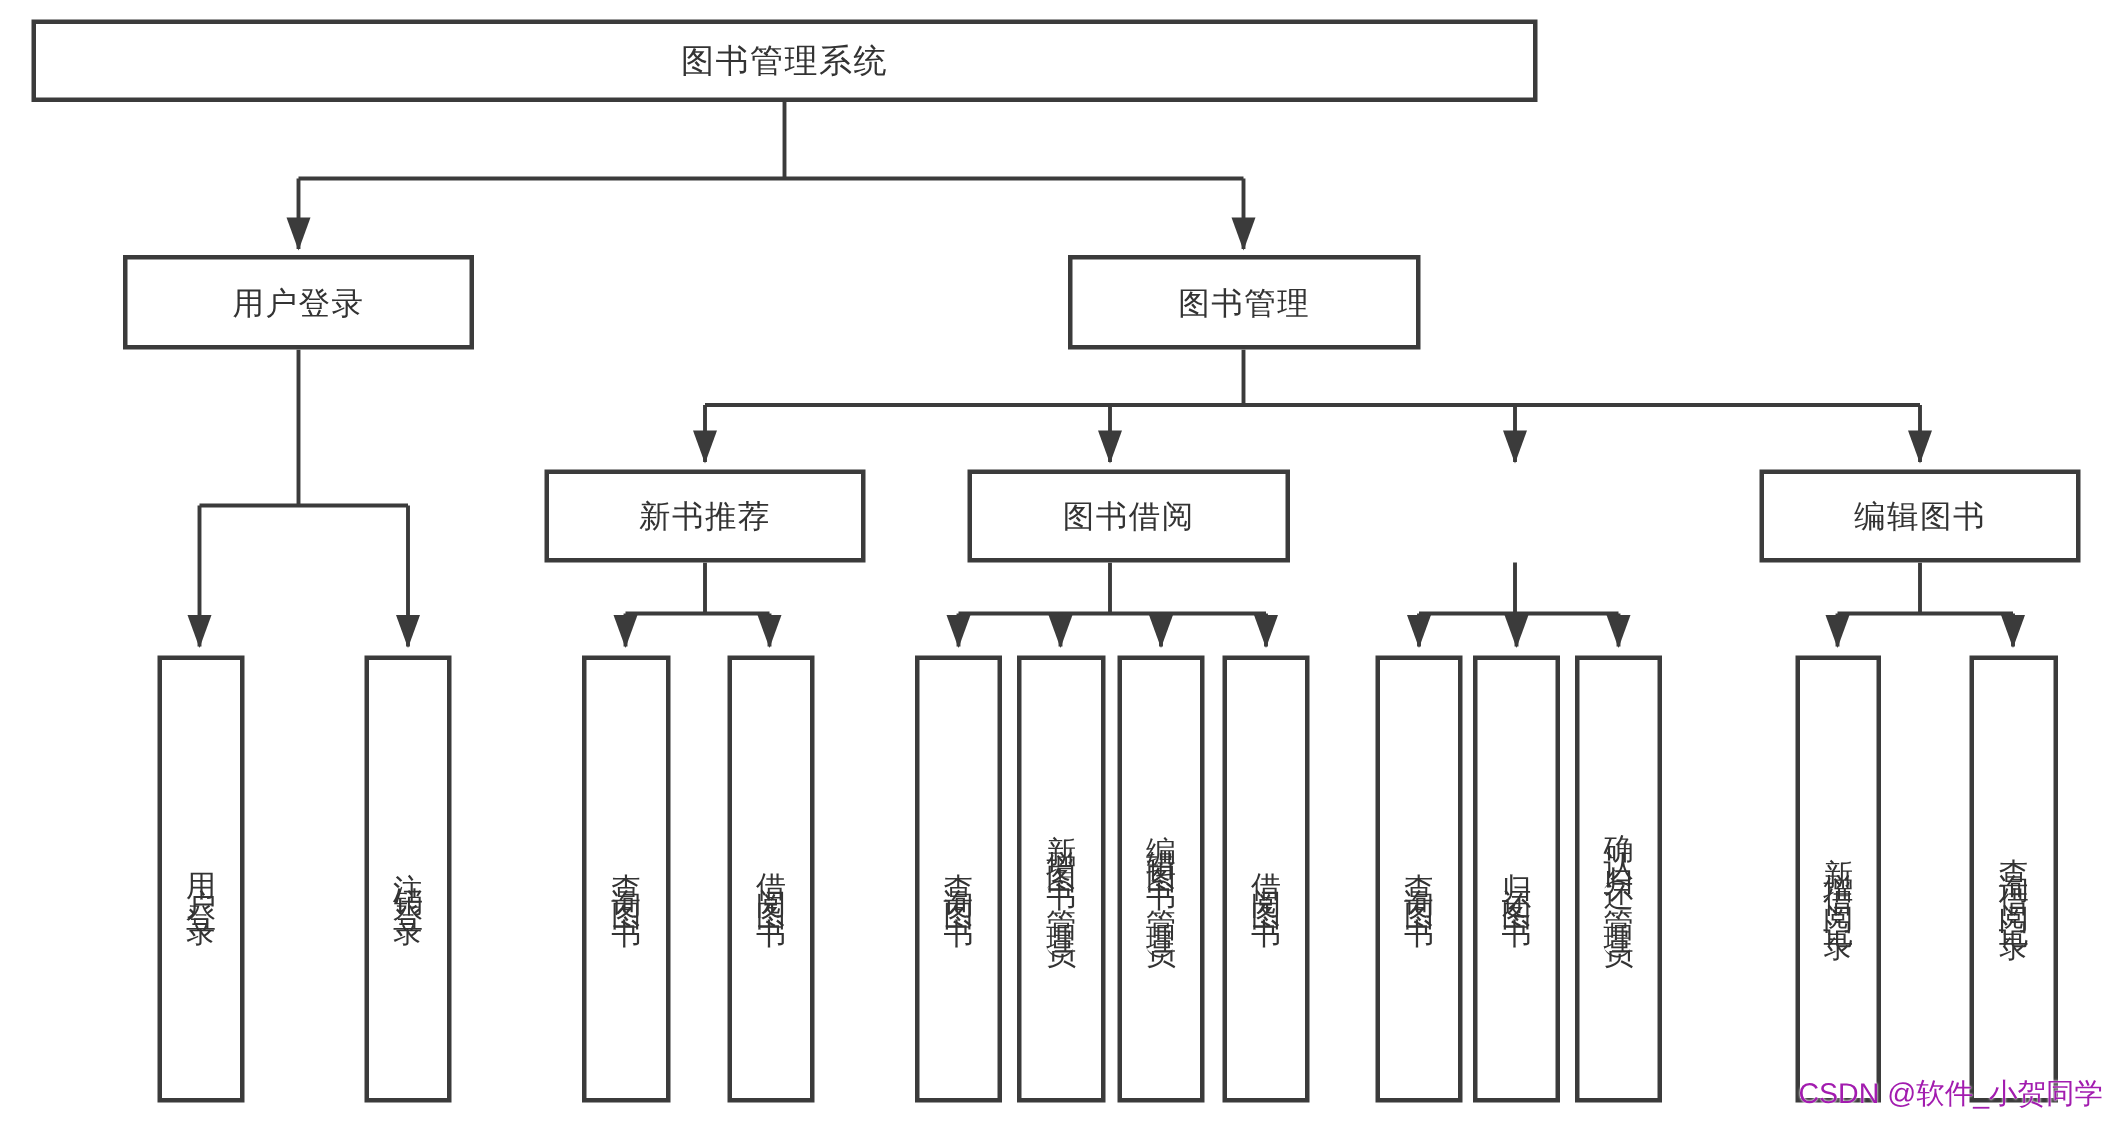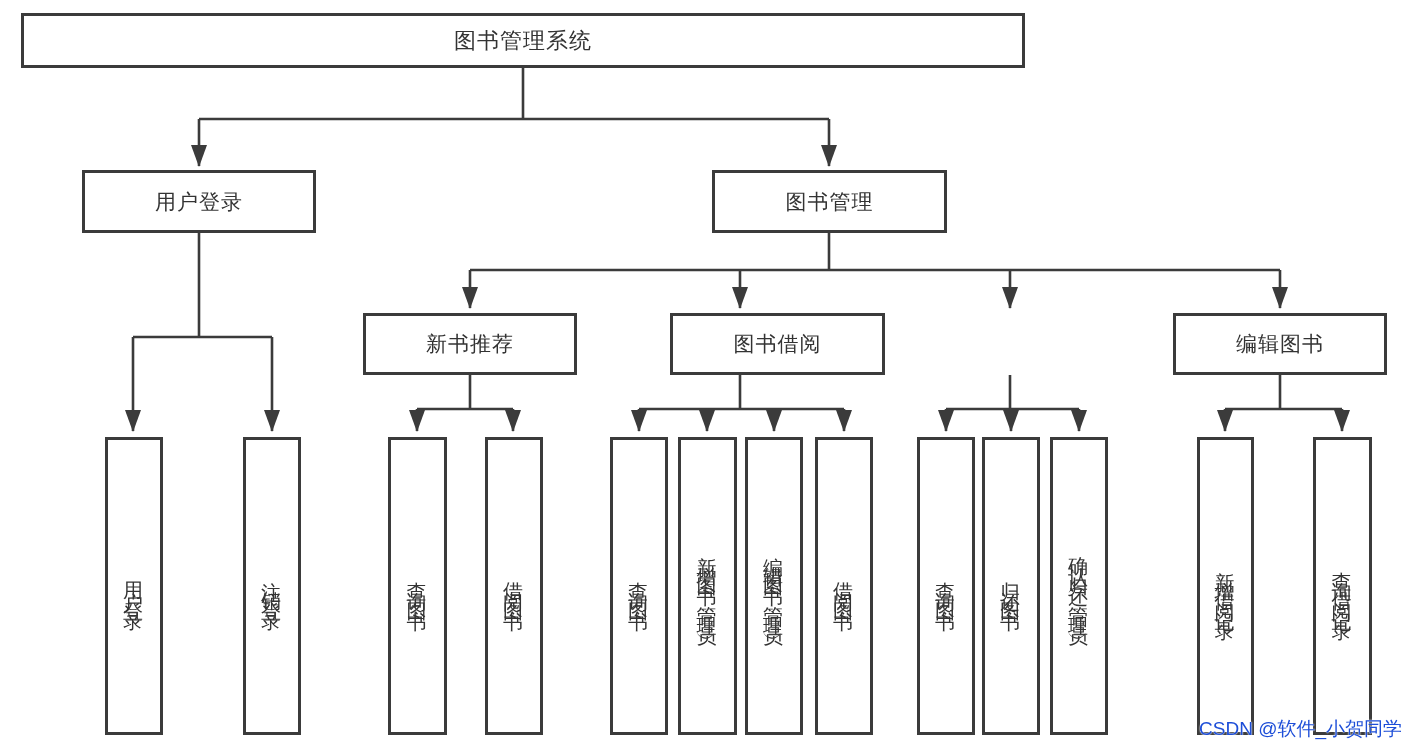--- a/index.html
+++ b/index.html
@@ -28,21 +28,21 @@
     font-size:20px;
     letter-spacing:10px;
     color:#333333;
     white-space:nowrap;
   }
   .watermark{
     position:absolute;
     right:3px;bottom:5px;
     z-index:3;
     font-size:19px;
-    color:#1d4ed8;
+    color:#a21caf;
     text-shadow:0 0 2px #ffffff,0 0 1px #ffffff;
     white-space:nowrap;
   }
 </style>
 </head>
 <body>
 
 <div id="stage">
 
   <svg id="wires" width="1405" height="747" viewBox="0 0 1405 747">
@@ -94,21 +94,21 @@
       <path d="M1342 409 V431" marker-end="url(#arrowhead)"></path>
     </g>
   </svg>
 
   <div class="node hnode root" style="left:21px;top:13px;width:1004px;height:55px">图书管理系统</div>
 
   <div class="node hnode" style="left:82px;top:170px;width:234px;height:63px">用户登录</div>
   <div class="node hnode" style="left:363px;top:313px;width:214px;height:62px">新书推荐</div>
 
   <div class="node hnode" style="left:712px;top:170px;width:235px;height:63px">图书管理</div>
-  <div class="node hnode" style="left:670px;top:313px;width:215px;height:62px">图书借阅</div>
+  <div class="node hnode" style="left:645px;top:313px;width:215px;height:62px">图书借阅</div>
   <div class="node hnode" style="left:1173px;top:313px;width:214px;height:62px">编辑图书</div>
 
   <div class="node leaf" style="left:105px;top:437px;width:58px;height:298px">
     <span class="vtext">用户登录</span>
     </div>
   <div class="node leaf" style="left:243px;top:437px;width:58px;height:298px">
     <span class="vtext">注销登录</span>
     </div>
 
   <div class="node leaf" style="left:388px;top:437px;width:59px;height:298px">

